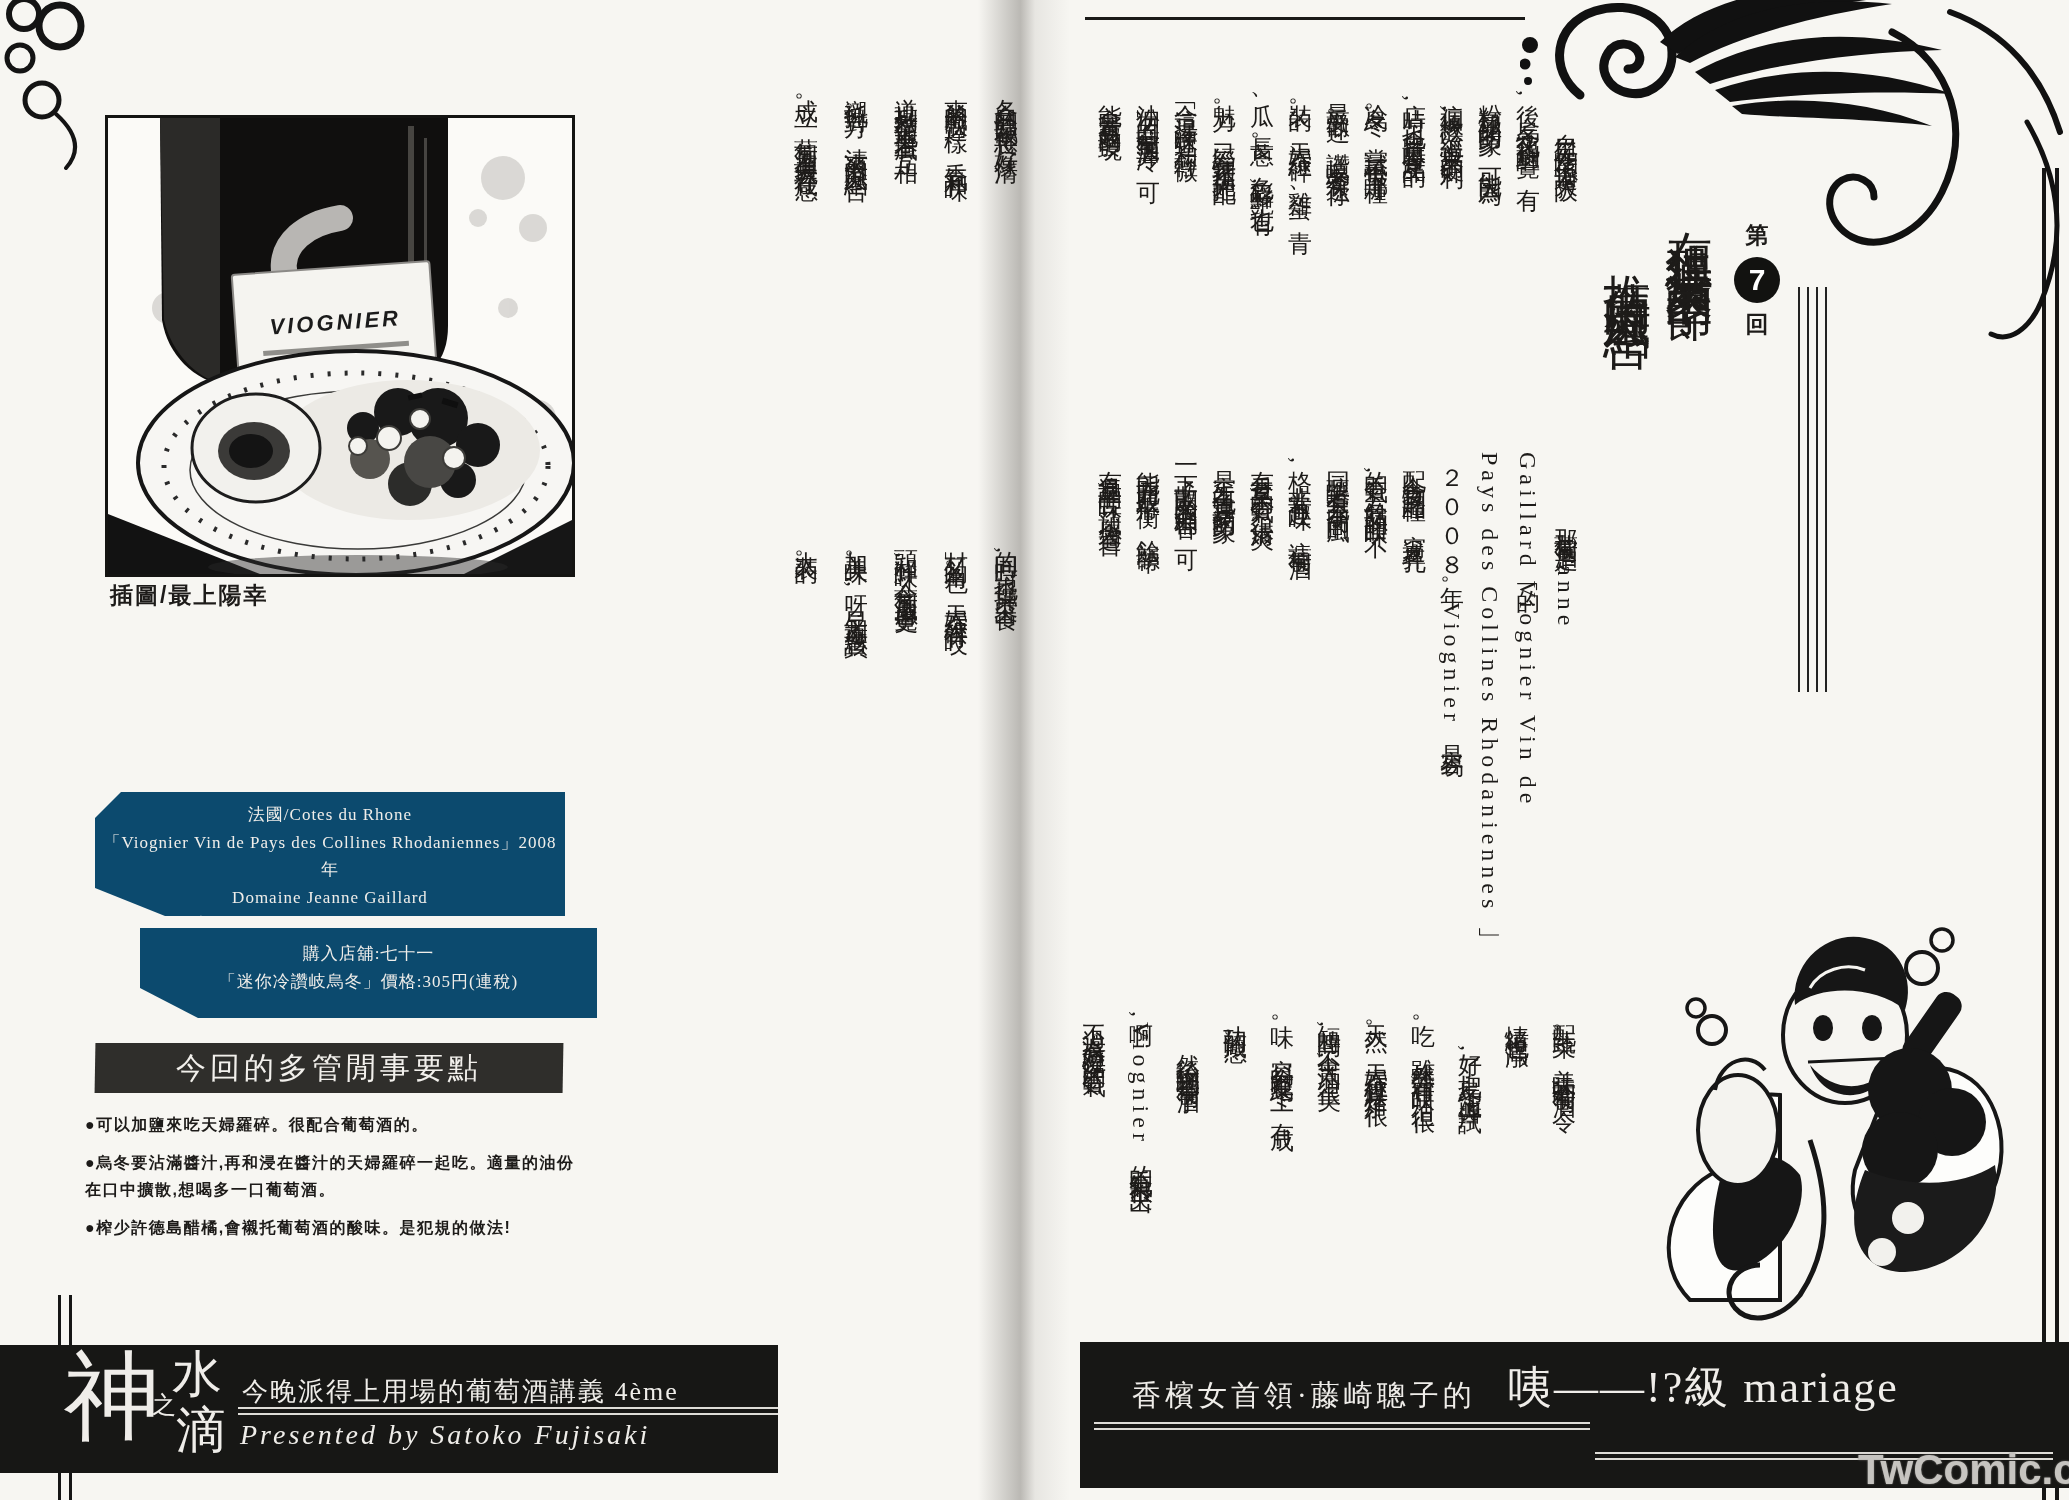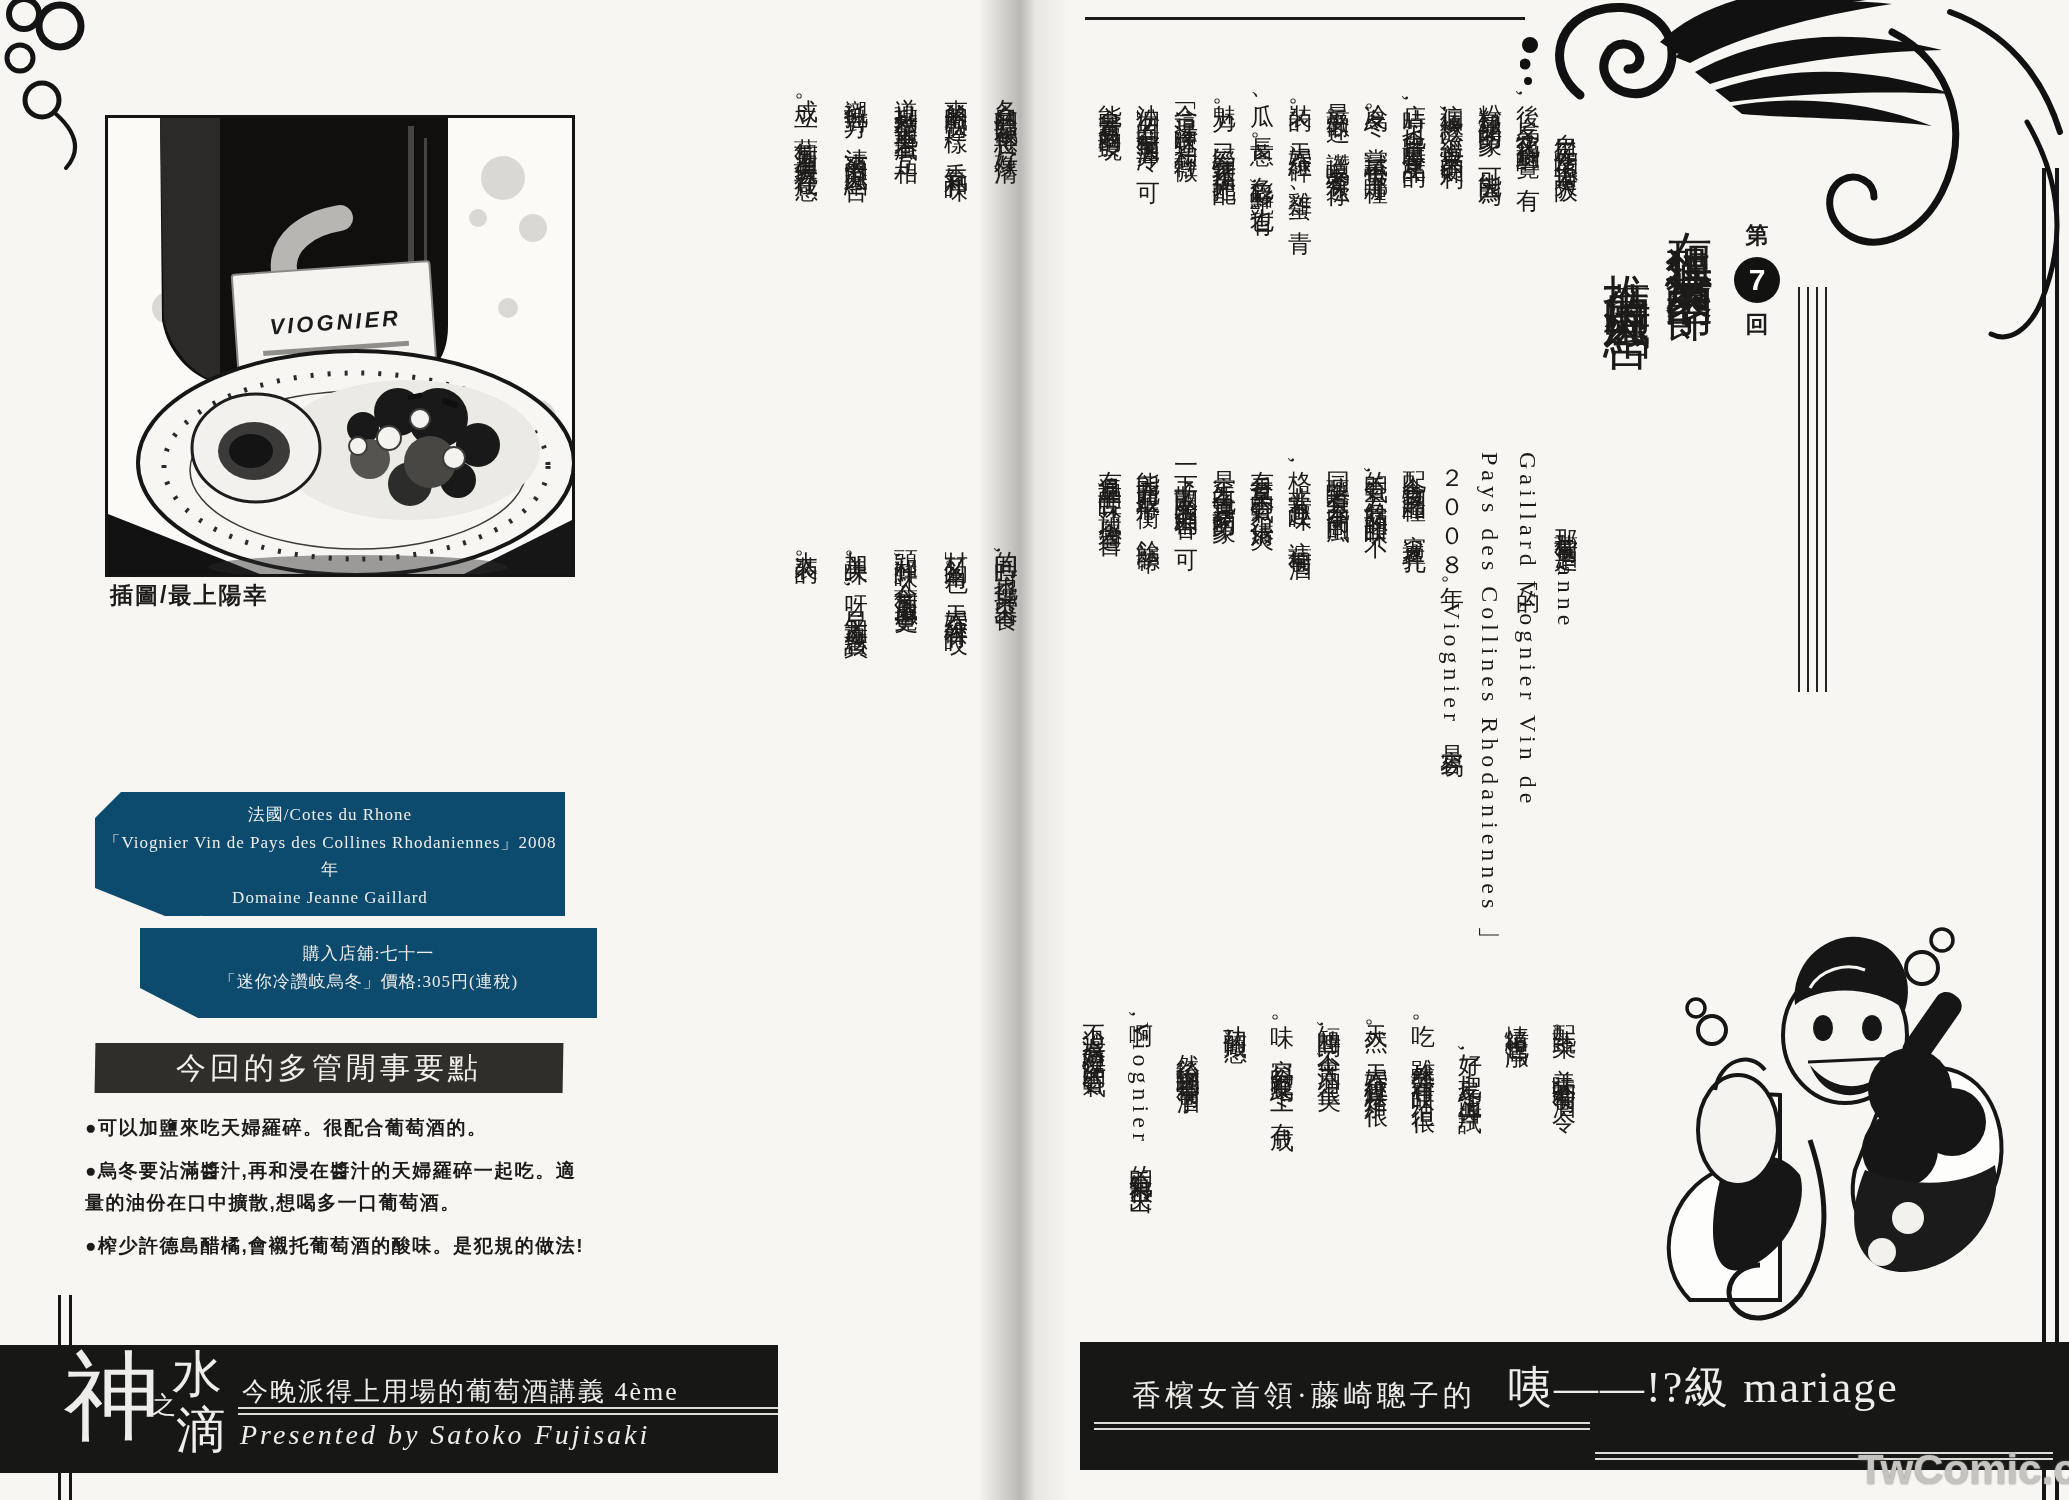--- a/index.html
+++ b/index.html
@@ -44,27 +44,27 @@
   .box1{left:95px;top:792px;width:470px;height:124px;padding-top:9px;box-sizing:border-box;
     clip-path:polygon(26px 0,100% 0,100% 100%,70px 100%,0 calc(100% - 28px),0 26px);}
   .box2{left:108px;top:928px;width:457px;height:90px;padding-top:12px;box-sizing:border-box;
     clip-path:polygon(0 0,100% 0,100% 100%,58px 100%,0 calc(100% - 30px));margin-left:32px;}
   .info-box div{pointer-events:none;}
   
   .points-header{position:absolute;left:95px;top:1043px;width:468px;height:50px;background:#2f2e2b;
     color:#f2f0ec;font-size:30px;letter-spacing:4px;text-align:center;line-height:50px;
     transform:skewX(-1deg);}
   .points-list{position:absolute;left:85px;top:1112px;width:505px;
-    font-family:"Liberation Sans",sans-serif;font-weight:bold;font-size:19px;
+    font-family:"Liberation Sans",sans-serif;font-weight:bold;font-size:16px;
     line-height:1.65;letter-spacing:1.5px;}
   .points-list .bullet-line{margin-bottom:12px;}
   
   .footer-bar{position:absolute;background:#171715;z-index:2;color:#efede9;}
   .fb-left{left:0;top:1345px;width:778px;height:128px;}
-  .fb-right{left:1080px;top:1342px;width:989px;height:128px;}
+  .fb-right{left:1080px;top:1342px;width:989px;height:146px;}
   .fb-left *,.fb-right *{position:absolute;}
   .lb-kami{left:64px;top:-12px;font-size:96px;}
   .lb-no{left:152px;top:44px;font-size:24px;}
   .lb-mizu{left:172px;top:-4px;font-size:50px;}
   .lb-shizuku{left:176px;top:52px;font-size:50px;}
   .lb-lecture{left:242px;top:22px;font-size:26px;letter-spacing:2px;white-space:nowrap;margin-top:7px;}
   .dbl{height:4px;border-top:2px solid #dedcd7;border-bottom:2px solid #dedcd7;}
   .lb-dbl{left:238px;top:62px;width:540px;}
   .lb-presented{left:240px;top:74px;font-size:28px;font-style:italic;letter-spacing:3px;white-space:nowrap;}
   .rb-author{left:52px;top:34px;font-size:29px;letter-spacing:4px;white-space:nowrap;}

